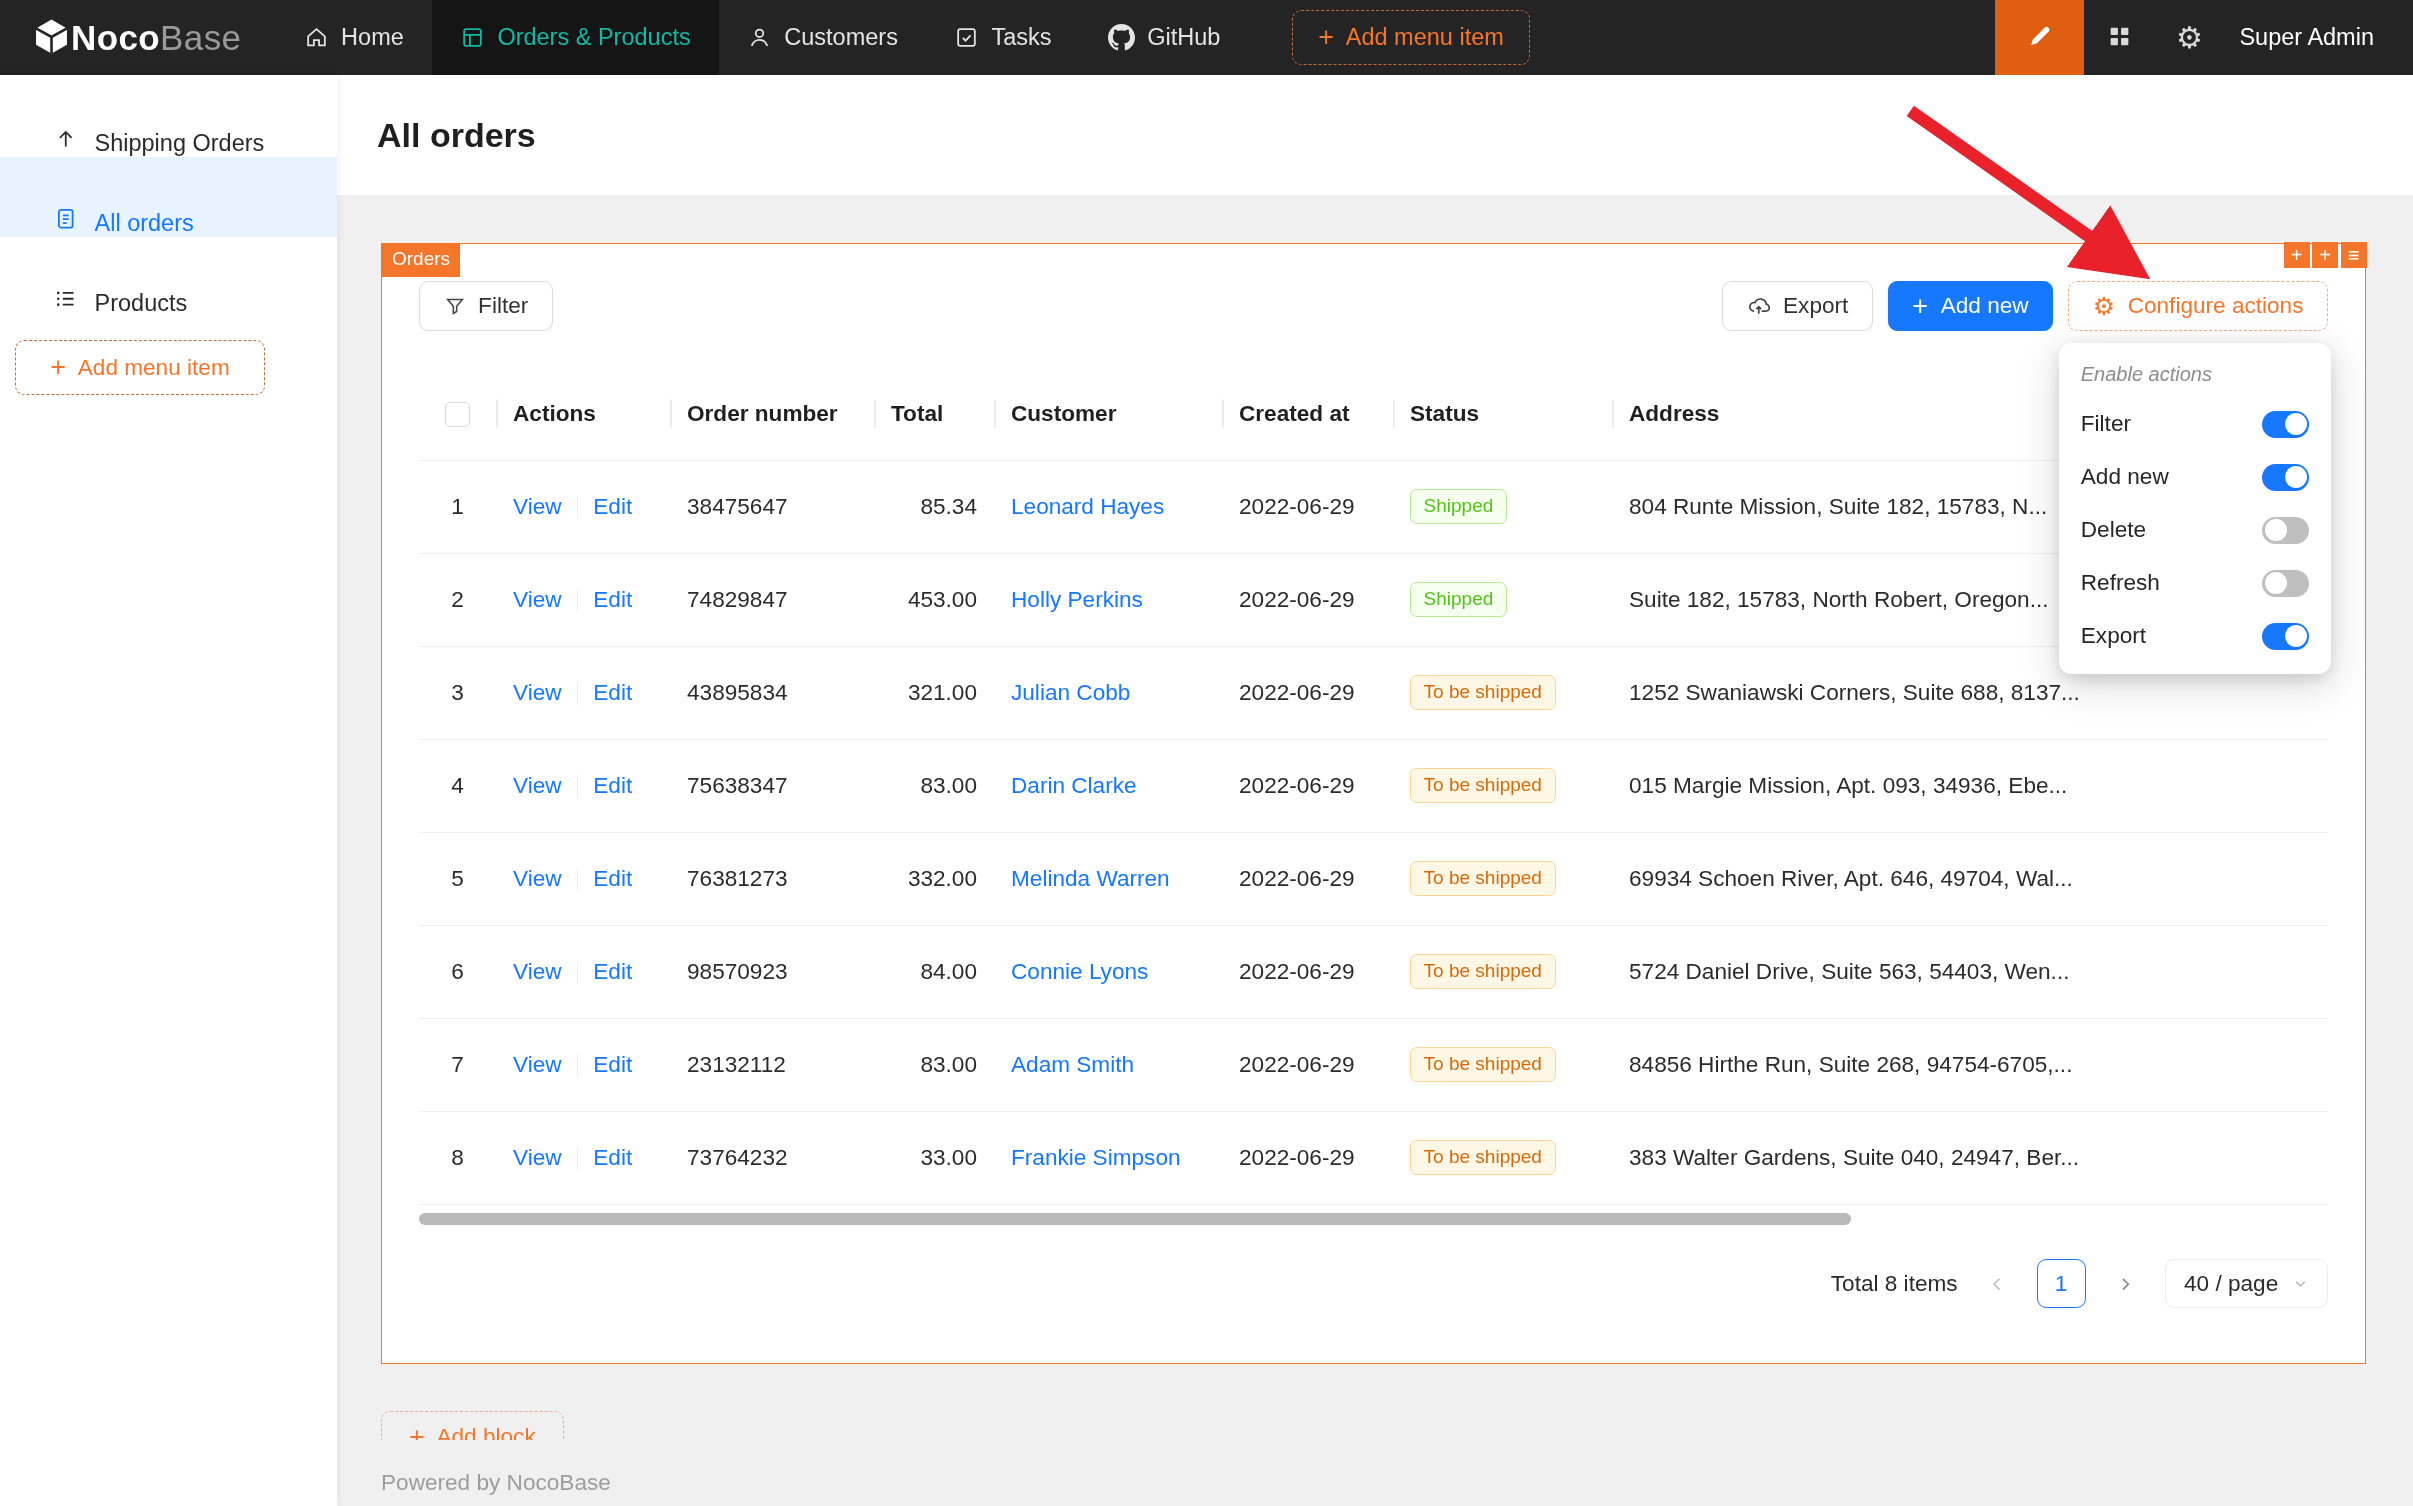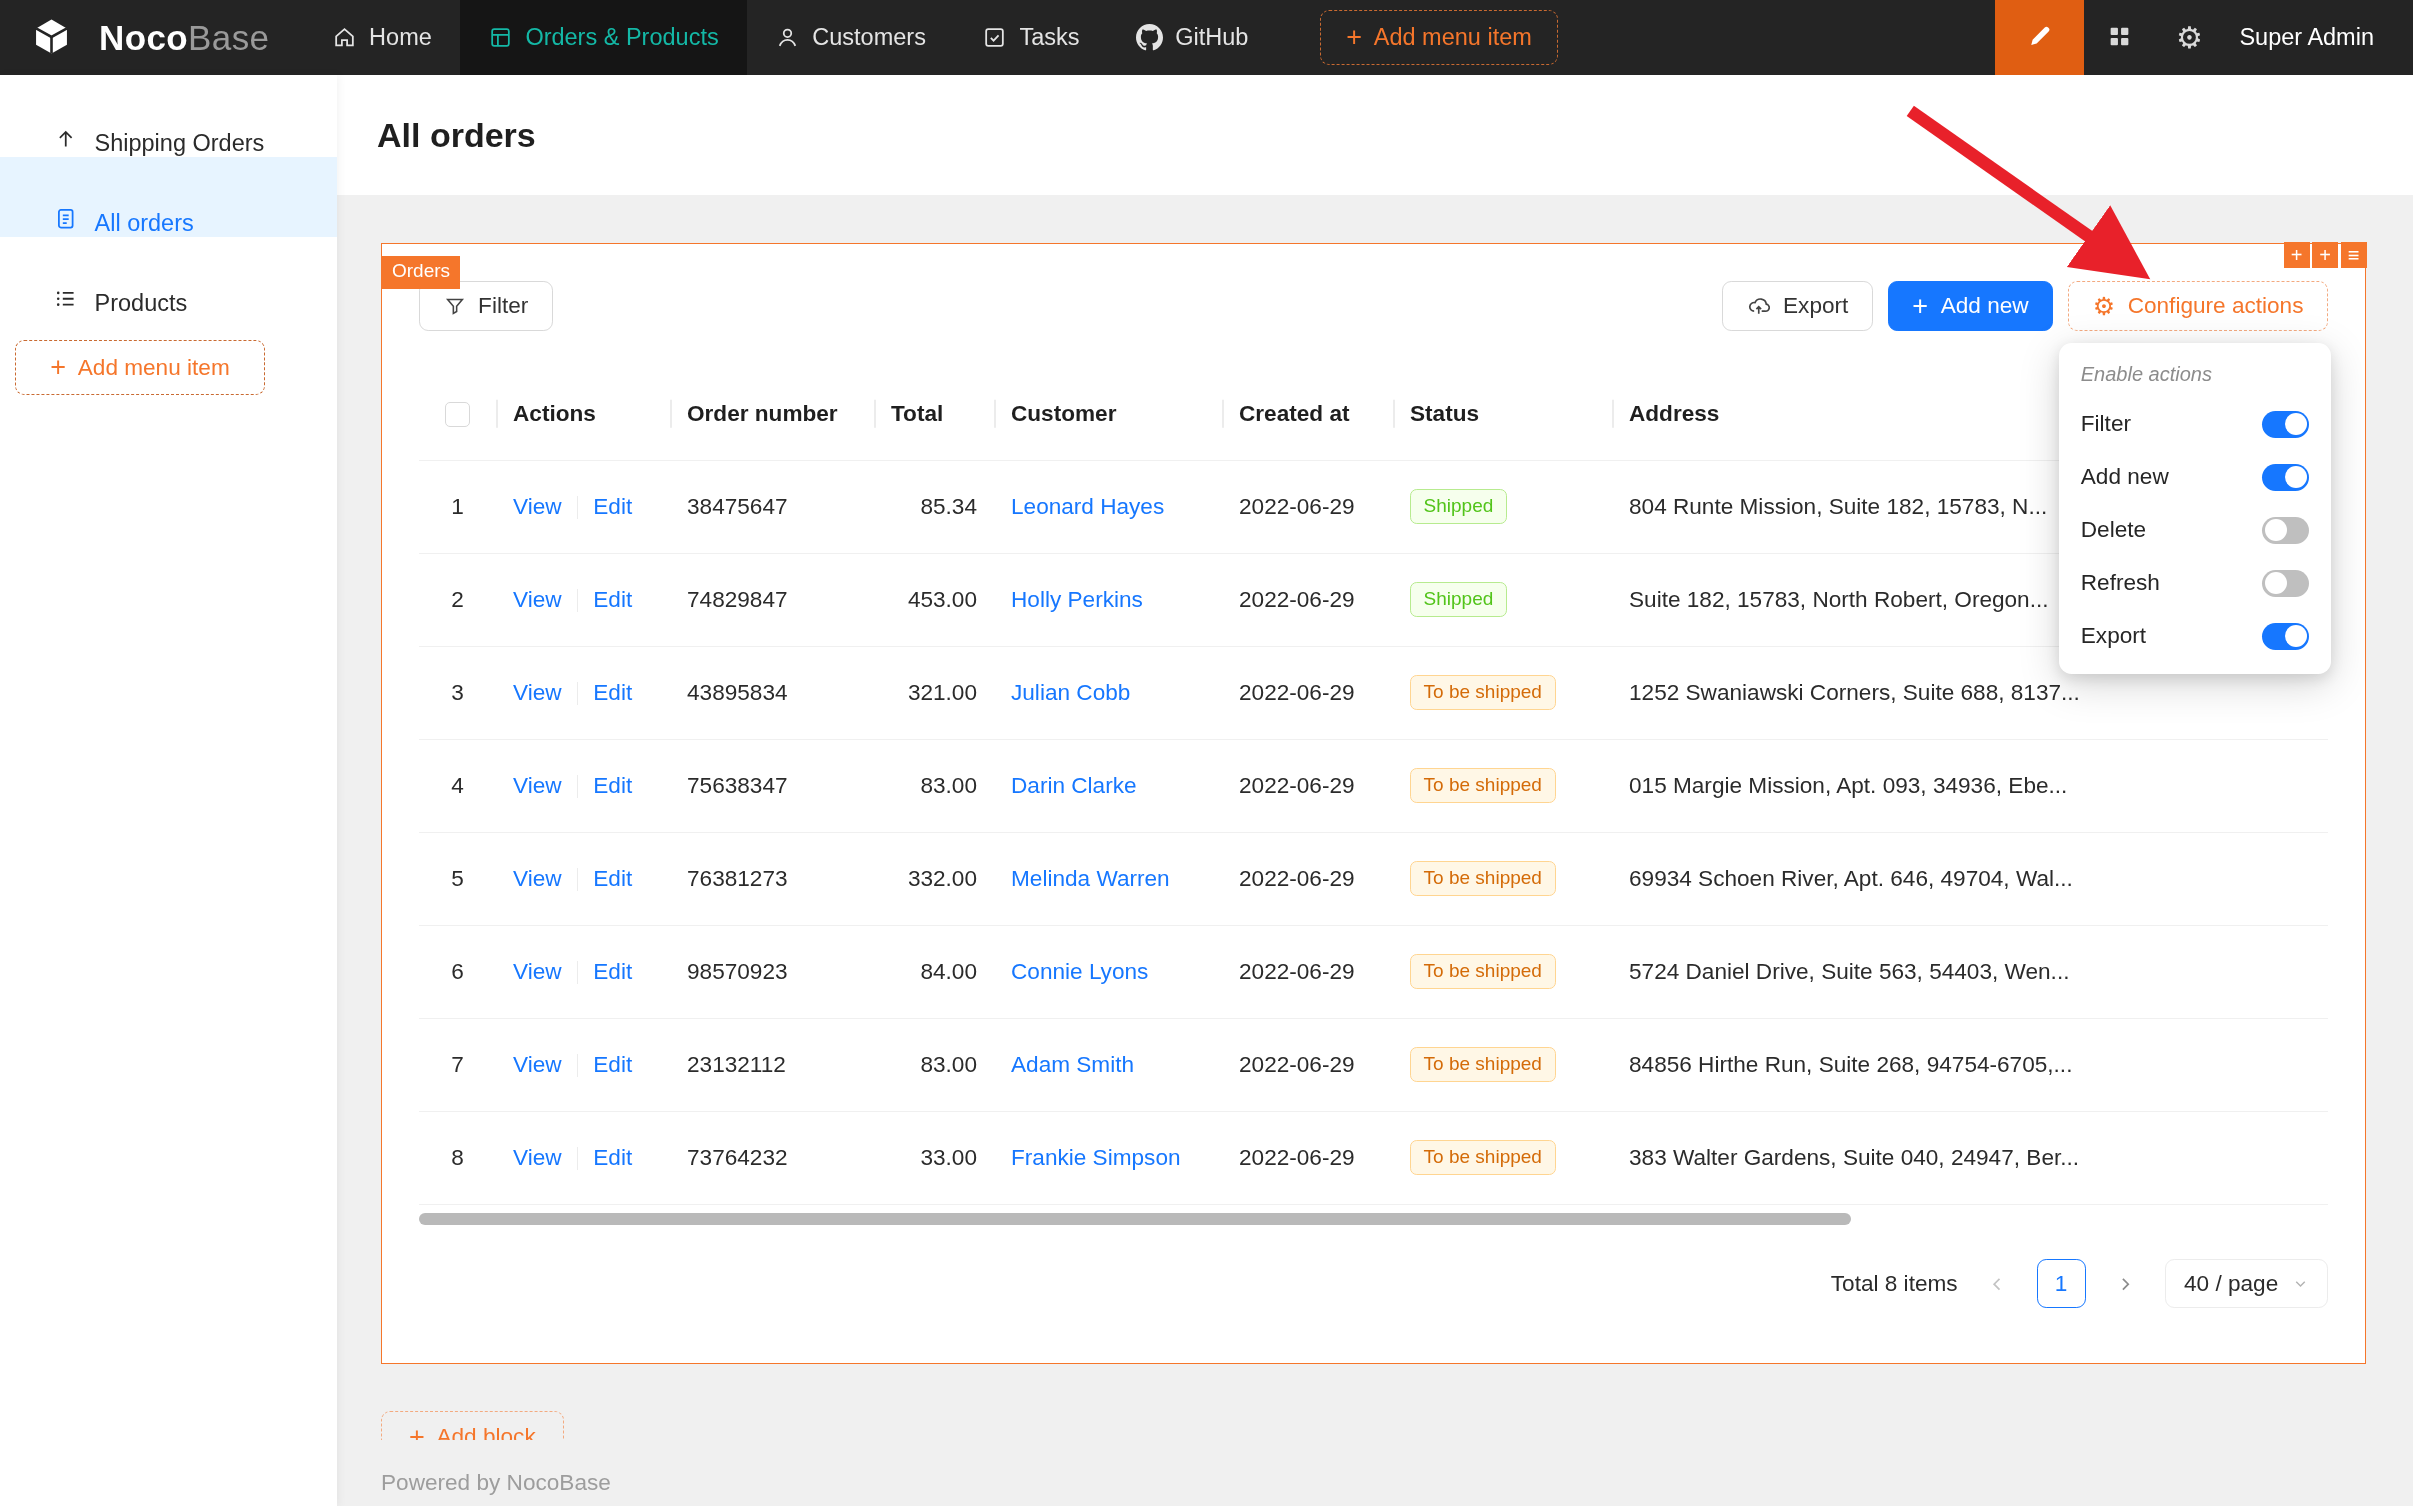--- a/index.html
+++ b/index.html
@@ -2,21 +2,21 @@
 <html style="font-size:13.4px"><head>
 <meta charset="utf-8">
 <style>
   * { margin:0; padding:0; box-sizing:border-box; }
   html,body { width:2413px; height:1507px; overflow:hidden; background:#f5f5f5;
     font-family:"Liberation Sans","DejaVu Sans",sans-serif; }
   .app { width:2413px; height:1507px; display:flex; flex-direction:column; position:relative; }
 
   
   .navbar { height:75px; background:#242424; display:flex; align-items:stretch; color:rgba(255,255,255,.88); flex-shrink:0; }
-  .logo { display:flex; align-items:center; gap:28px; padding:0 34px 0 32px; cursor:pointer; }
+  .logo { display:flex; align-items:center; gap:0; padding:0 34px 0 32px; cursor:pointer; }
   .logo-text { font-size:35px; letter-spacing:0.4px; }
   .logo-noco { color:#fff; font-weight:700; }
   .logo-base { color:#9a9a9a; font-weight:400; }
   .nav-items { display:flex; align-items:stretch; }
   .nav-item { display:flex; align-items:center; gap:12.6px; padding:0 28px; font-size:23.5px; cursor:pointer; white-space:nowrap; }
   .nav-item.active { background:#151515; color:#14b8a6; }
   .nav-item svg { display:block; }
   .nav-add-btn { align-self:center; margin-left:44px; height:55px; padding:0 25px; border:1.7px dashed #c96a31; border-radius:9.2px;
     background:transparent; color:#F5762B; font-size:23.5px; display:flex; align-items:center; gap:11.7px; cursor:pointer; white-space:nowrap;
     font-family:inherit; }
@@ -35,21 +35,21 @@
   .side-add-btn { margin:23.5px 0 0 15px; width:250px; height:55px; border:1.7px dashed #c96a31; border-radius:9.2px; background:#fff;
     color:#F5762B; font-size:22.6px; display:flex; align-items:center; justify-content:center; gap:11.7px; cursor:pointer; font-family:inherit; }
 
   .main { flex:1; display:flex; flex-direction:column; min-width:0; background:#f0f0f0; }
   .page-header { background:#fff; height:120px; display:flex; align-items:center; padding-left:40px; flex-shrink:0; }
   .page-title { font-size:34px; font-weight:600; color:#1f1f1f; }
   .content { flex:1; background:#f0f0f0; padding:48px 47px 0 44px; position:relative; overflow:hidden; }
 
   
   .orders-block { position:relative; background:#fff; border:1.7px solid #F5762B; padding:37px; min-height:1121px; }
-  .block-tag { position:absolute; top:12px; left:0; background:#F5762B; color:#fff; font-size:19px; padding:4.2px 10px 6.7px; z-index:6; }
+  .block-tag { position:absolute; top:0; left:0; background:#F5762B; color:#fff; font-size:19px; padding:4.2px 10px 6.7px; z-index:6; }
   .corner-icons { position:absolute; top:-1.7px; right:-1.7px; display:flex; gap:2.5px; z-index:6; }
   .ci { width:26px; height:26px; background:#F5762B; color:#fff; display:flex; align-items:center; justify-content:center;
     font-size:20px; line-height:1; cursor:pointer; }
 
   .toolbar { display:flex; align-items:center; }
   .btn { height:50px; border-radius:9.2px; font-size:22.6px; display:inline-flex; align-items:center; gap:12.6px; padding:0 23.5px;
     border:1.7px solid #d9d9d9; background:#fff; color:#333; cursor:pointer; white-space:nowrap; font-family:inherit; }
   .btn svg { display:block; }
   .btn-primary { background:#1677ff; border-color:#1677ff; color:#fff; }
   .btn-config { border:1.7px dashed #f3aa80; color:#F5762B; }

